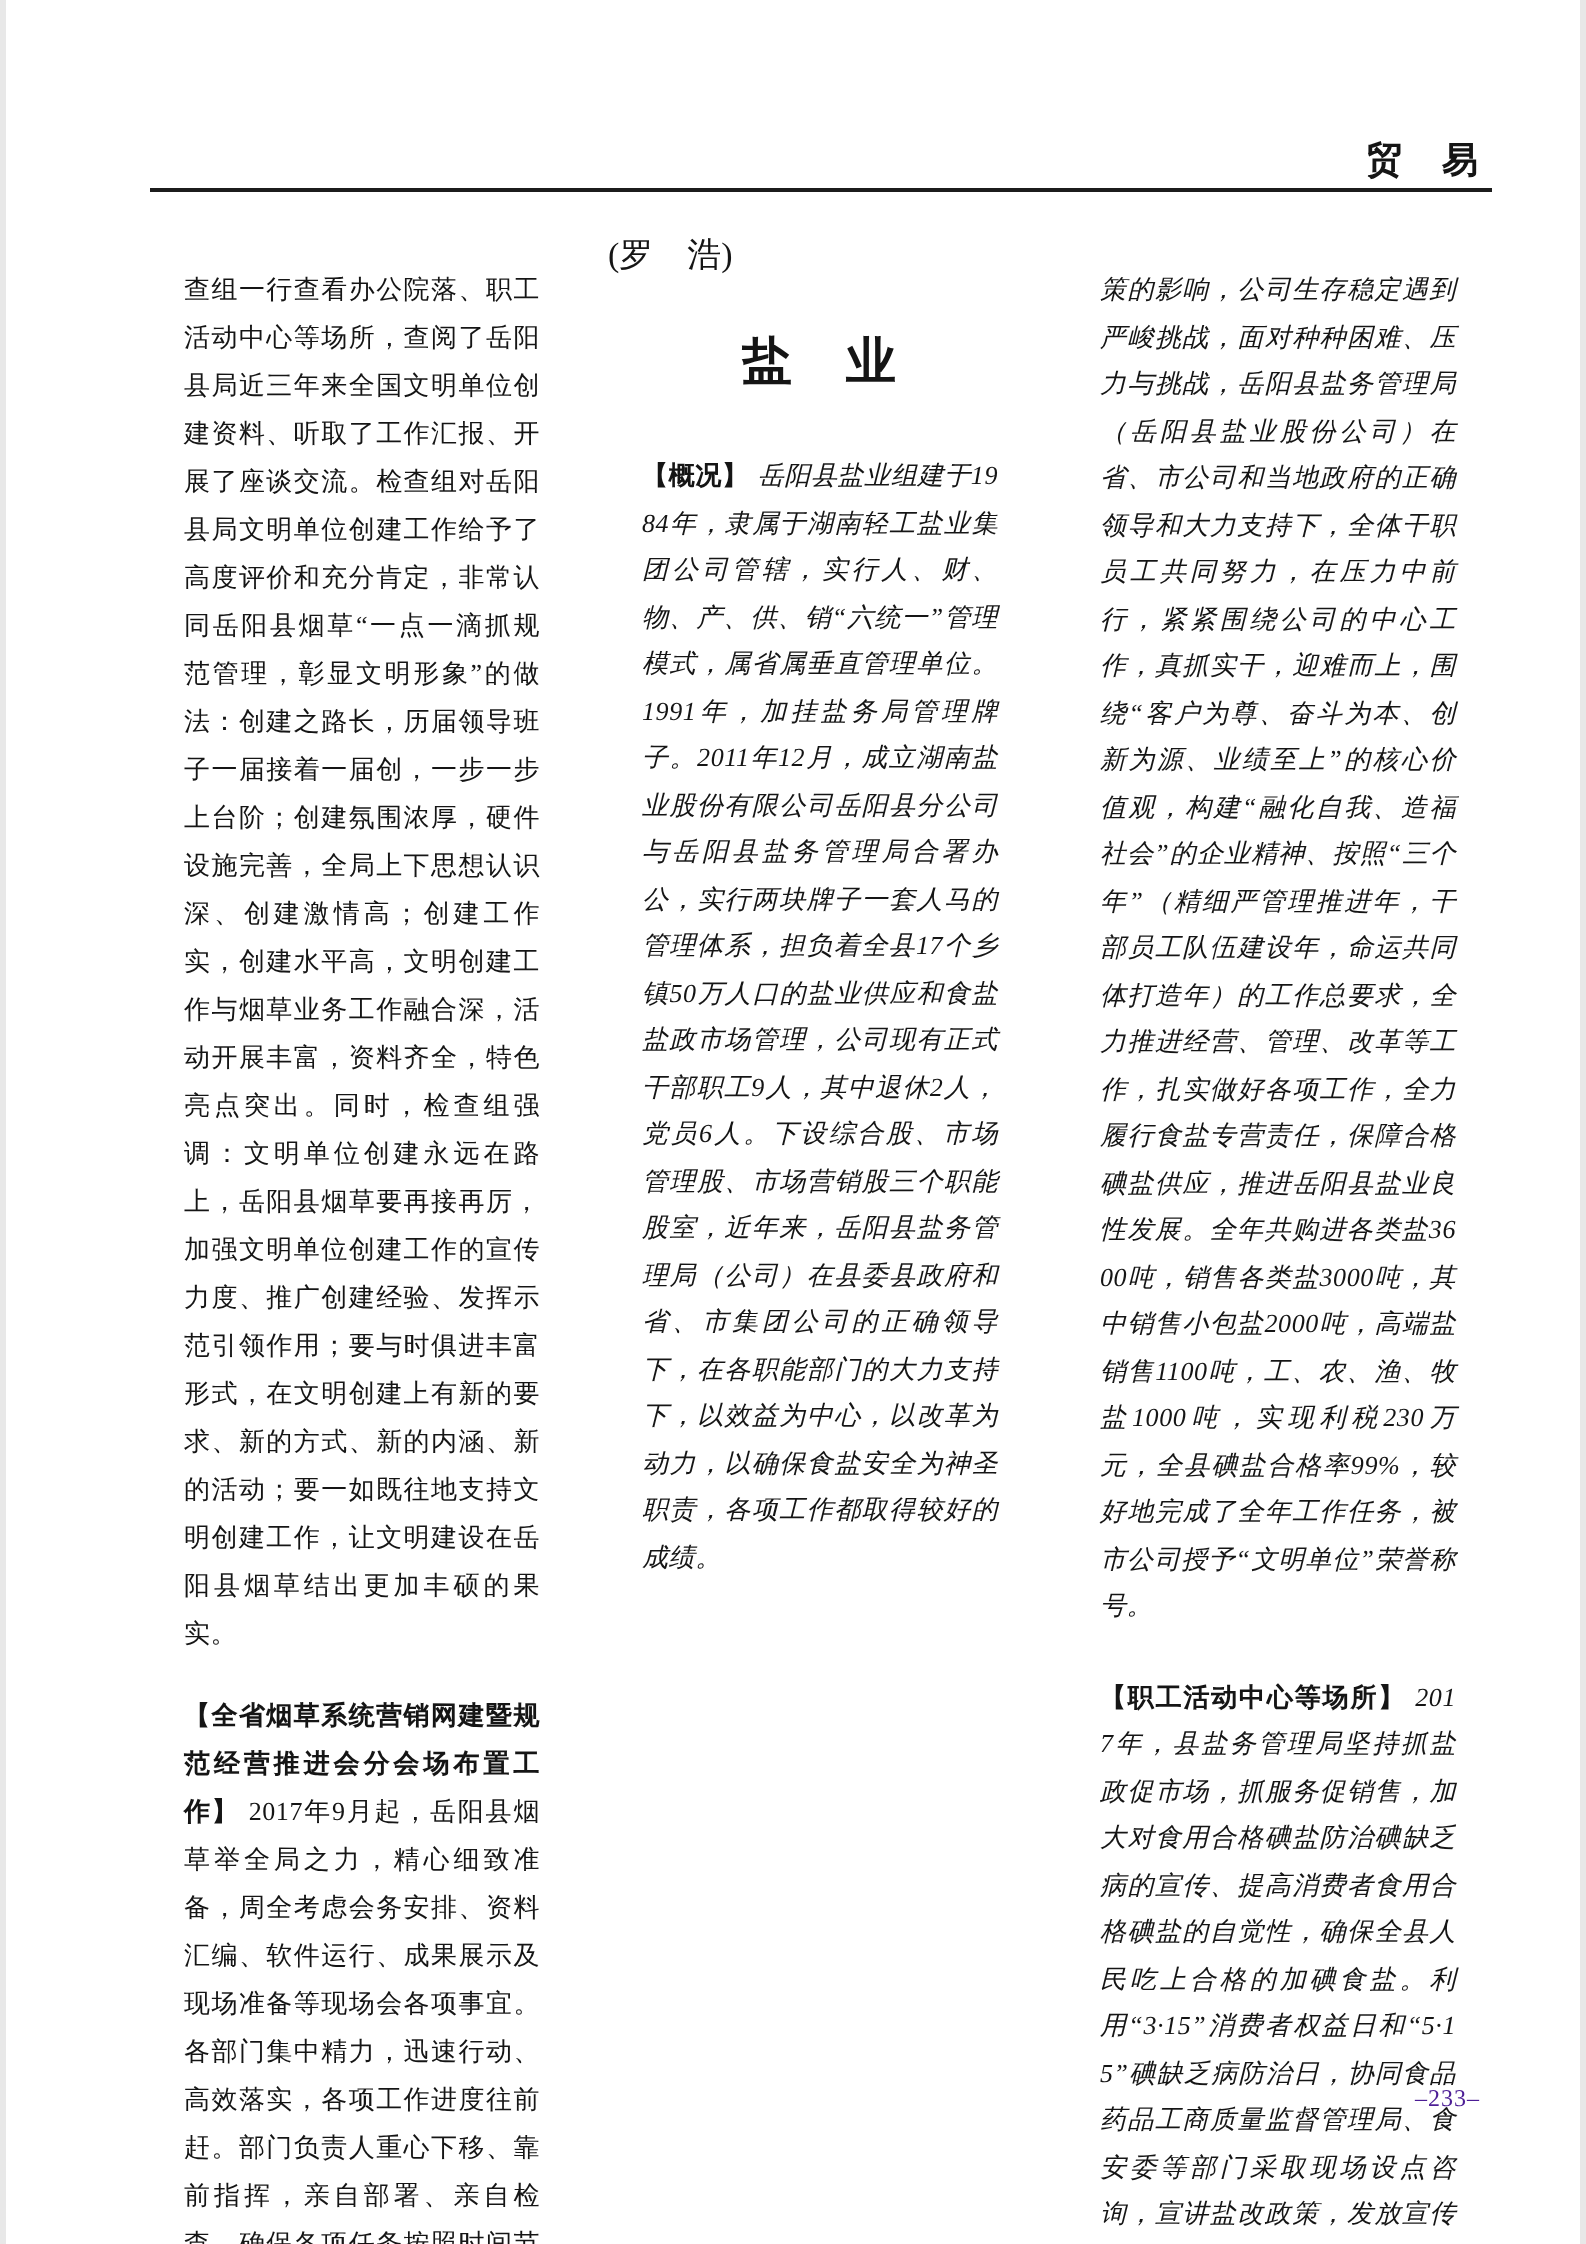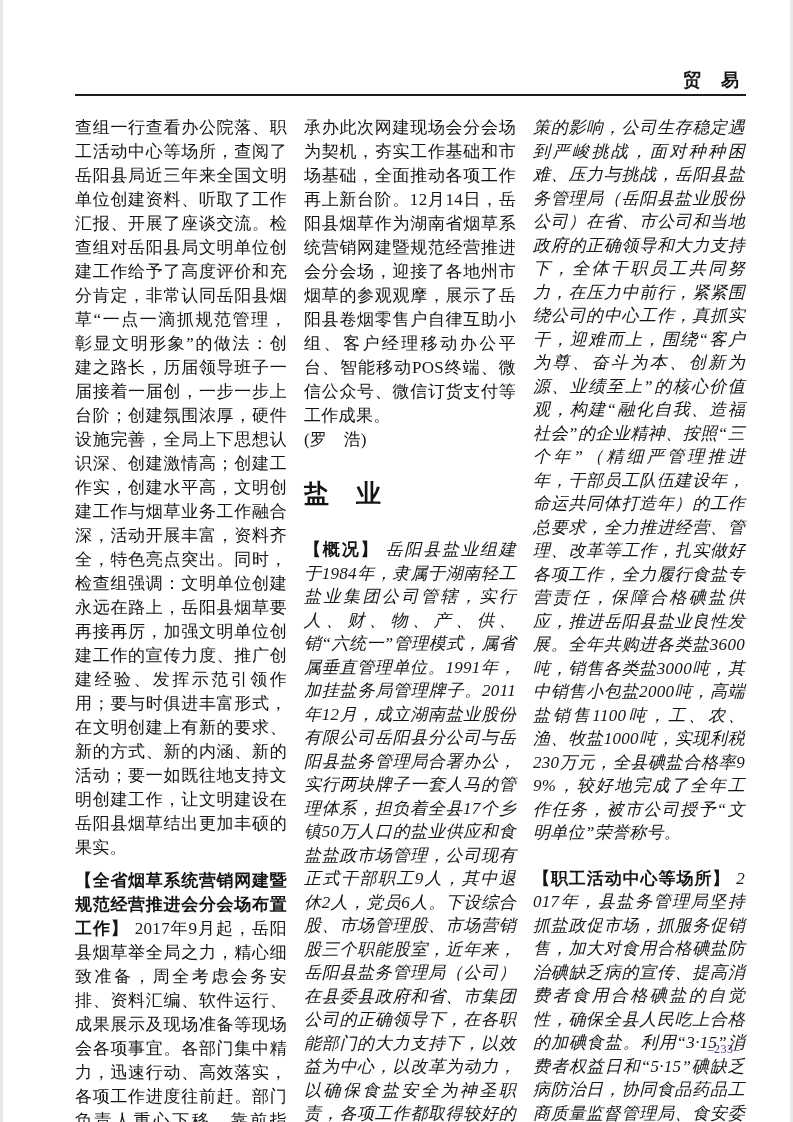--- a/index.html
+++ b/index.html
@@ -28,22 +28,22 @@
   }
   .content {
     position:absolute;
     left:72px; top:116px;
     width:671px;
     display:flex;
     gap:17px;
   }
   .col { width:212px; flex:0 0 212px; }
   .body {
-    margin:0;
-    font-size:17px;
+    margin:17px;
+    font-size:13px;
     line-height:24px;
     text-align:justify;
     text-justify:inter-ideograph;
     word-break:break-all;
     letter-spacing:0.3px;
   }
   .kai {
     font-style:italic;
     line-height:23.5px;
   }
@@ -55,21 +55,21 @@
     font-family:Liberation Sans, sans-serif;
     margin-right:0.35em;
   }
   .byline {
     margin:0;
     font-size:17px;
     line-height:24px;
   }
   .section-title {
     margin:25px 0 27px 0;
-    text-align:left;
+    text-align:center;
     font-size:25px;
     line-height:34px;
     font-weight:bold;
     letter-spacing:1px;
   }
   .folio {
     position:absolute;
     top:1042px; right:50px;
     font-size:12px;
     letter-spacing:0.5px;
@@ -86,21 +86,20 @@
   <div class="head-rule"></div>
 
   <div class="content">
 
     <div class="col">
       <p class="body">查组一行查看办公院落、职工活动中心等场所，查阅了岳阳县局近三年来全国文明单位创建资料、听取了工作汇报、开展了座谈交流。检查组对岳阳县局文明单位创建工作给予了高度评价和充分肯定，非常认同岳阳县烟草“一点一滴抓规范管理，彰显文明形象”的做法：创建之路长，历届领导班子一届接着一届创，一步一步上台阶；创建氛围浓厚，硬件设施完善，全局上下思想认识深、创建激情高；创建工作实，创建水平高，文明创建工作与烟草业务工作融合深，活动开展丰富，资料齐全，特色亮点突出。同时，检查组强调：文明单位创建永远在路上，岳阳县烟草要再接再厉，加强文明单位创建工作的宣传力度、推广创建经验、发挥示范引领作用；要与时俱进丰富形式，在文明创建上有新的要求、新的方式、新的内涵、新的活动；要一如既往地支持文明创建工作，让文明建设在岳阳县烟草结出更加丰硕的果实。</p>
       <p class="body entry"><span class="entry-title">【全省烟草系统营销网建暨规范经营推进会分会场布置工作】</span><span>2017年9月起，岳阳县烟草举全局之力，精心细致准备，周全考虑会务安排、资料汇编、软件运行、成果展示及现场准备等现场会各项事宜。各部门集中精力，迅速行动、高效落实，各项工作进度往前赶。部门负责人重心下移、靠前指挥，亲自部署、亲自检查，确保各项任务按照时间节点落实到位。部门之间凝聚共识、形成合力，以</span></p>
     </div>
 
     <div class="col">
-      <p class="body">承办此次网建现场会分会场为契机，夯实工作基础和市场基础，全面推动各项工作再上新台阶。12月14日，岳阳县烟草作为湖南省烟草系统营销网建暨规范经营推进会分会场，迎接了各地州市烟草的参观观摩，展示了岳阳县卷烟零售户自律互助小组、客户经理移动办公平台、智能移动POS终端、微信公众号、微信订货支付等工作成果。</p>
       <p class="byline">(罗　浩)</p>
       <h2 class="section-title">盐　业</h2>
       <p class="body kai entry" style="margin-top:0;"><span class="entry-title">【概况】</span><span>岳阳县盐业组建于1984年，隶属于湖南轻工盐业集团公司管辖，实行人、财、物、产、供、销“六统一”管理模式，属省属垂直管理单位。1991年，加挂盐务局管理牌子。2011年12月，成立湖南盐业股份有限公司岳阳县分公司与岳阳县盐务管理局合署办公，实行两块牌子一套人马的管理体系，担负着全县17个乡镇50万人口的盐业供应和食盐盐政市场管理，公司现有正式干部职工9人，其中退休2人，党员6人。下设综合股、市场管理股、市场营销股三个职能股室，近年来，岳阳县盐务管理局（公司）在县委县政府和省、市集团公司的正确领导下，在各职能部门的大力支持下，以效益为中心，以改革为动力，以确保食盐安全为神圣职责，各项工作都取得较好的成绩。</span></p>
 
     </div>
 
     <div class="col">
       <p class="body kai">策的影响，公司生存稳定遇到严峻挑战，面对种种困难、压力与挑战，岳阳县盐务管理局（岳阳县盐业股份公司）在省、市公司和当地政府的正确领导和大力支持下，全体干职员工共同努力，在压力中前行，紧紧围绕公司的中心工作，真抓实干，迎难而上，围绕“客户为尊、奋斗为本、创新为源、业绩至上”的核心价值观，构建“融化自我、造福社会”的企业精神、按照“三个年”（精细严管理推进年，干部员工队伍建设年，命运共同体打造年）的工作总要求，全力推进经营、管理、改革等工作，扎实做好各项工作，全力履行食盐专营责任，保障合格碘盐供应，推进岳阳县盐业良性发展。全年共购进各类盐3600吨，销售各类盐3000吨，其中销售小包盐2000吨，高端盐销售1100吨，工、农、渔、牧盐1000吨，实现利税230万元，全县碘盐合格率99%，较好地完成了全年工作任务，被市公司授予“文明单位”荣誉称号。</p>
       <p class="body kai entry"><span class="entry-title">【职工活动中心等场所】</span><span>2017年，县盐务管理局坚持抓盐政促市场，抓服务促销售，加大对食用合格碘盐防治碘缺乏病的宣传、提高消费者食用合格碘盐的自觉性，确保全县人民吃上合格的加碘食盐。利用“3·15”消费者权益日和“5·15”碘缺乏病防治日，协同食品药品工商质量监督管理局、食安委等部门采取现场设点咨询，宣讲盐改政策，发放宣传资料、张贴宣传图、悬挂横幅、利用电子显示屏、车辆广播等手段开</span></p>
     </div>

